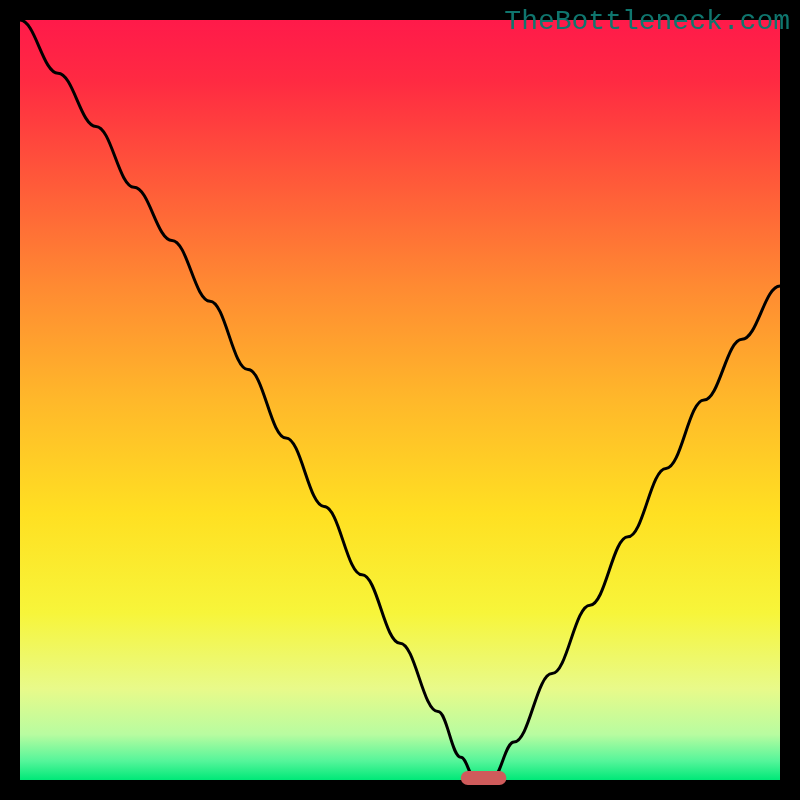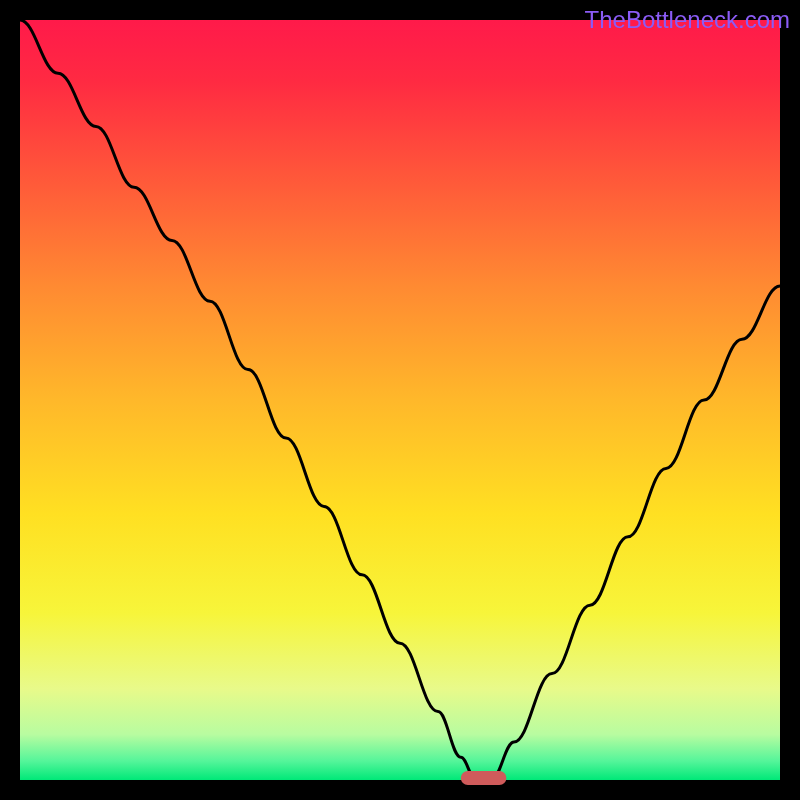--- a/index.html
+++ b/index.html
@@ -16,23 +16,23 @@
     width: 800px;
     height: 800px;
   }
   svg {
     display: block;
   }
   .watermark {
     position: absolute;
     top: 6px;
     right: 10px;
-    font-size: 24px;
-    color: #8b5cf6;
-    font-family: Liberation Sans, sans-serif;
+    font-size: 28px;
+    color: #0f766e;
+    font-family: Liberation Mono, monospace;
     user-select: none;
   }
 </style>
 </head>
 <body>
 
 <div class="chart-container">
   <svg id="chart-svg" width="800" height="800" viewBox="0 0 800 800">
       <defs>
         <linearGradient id="bg-grad" x1="0" y1="0" x2="0" y2="1">

